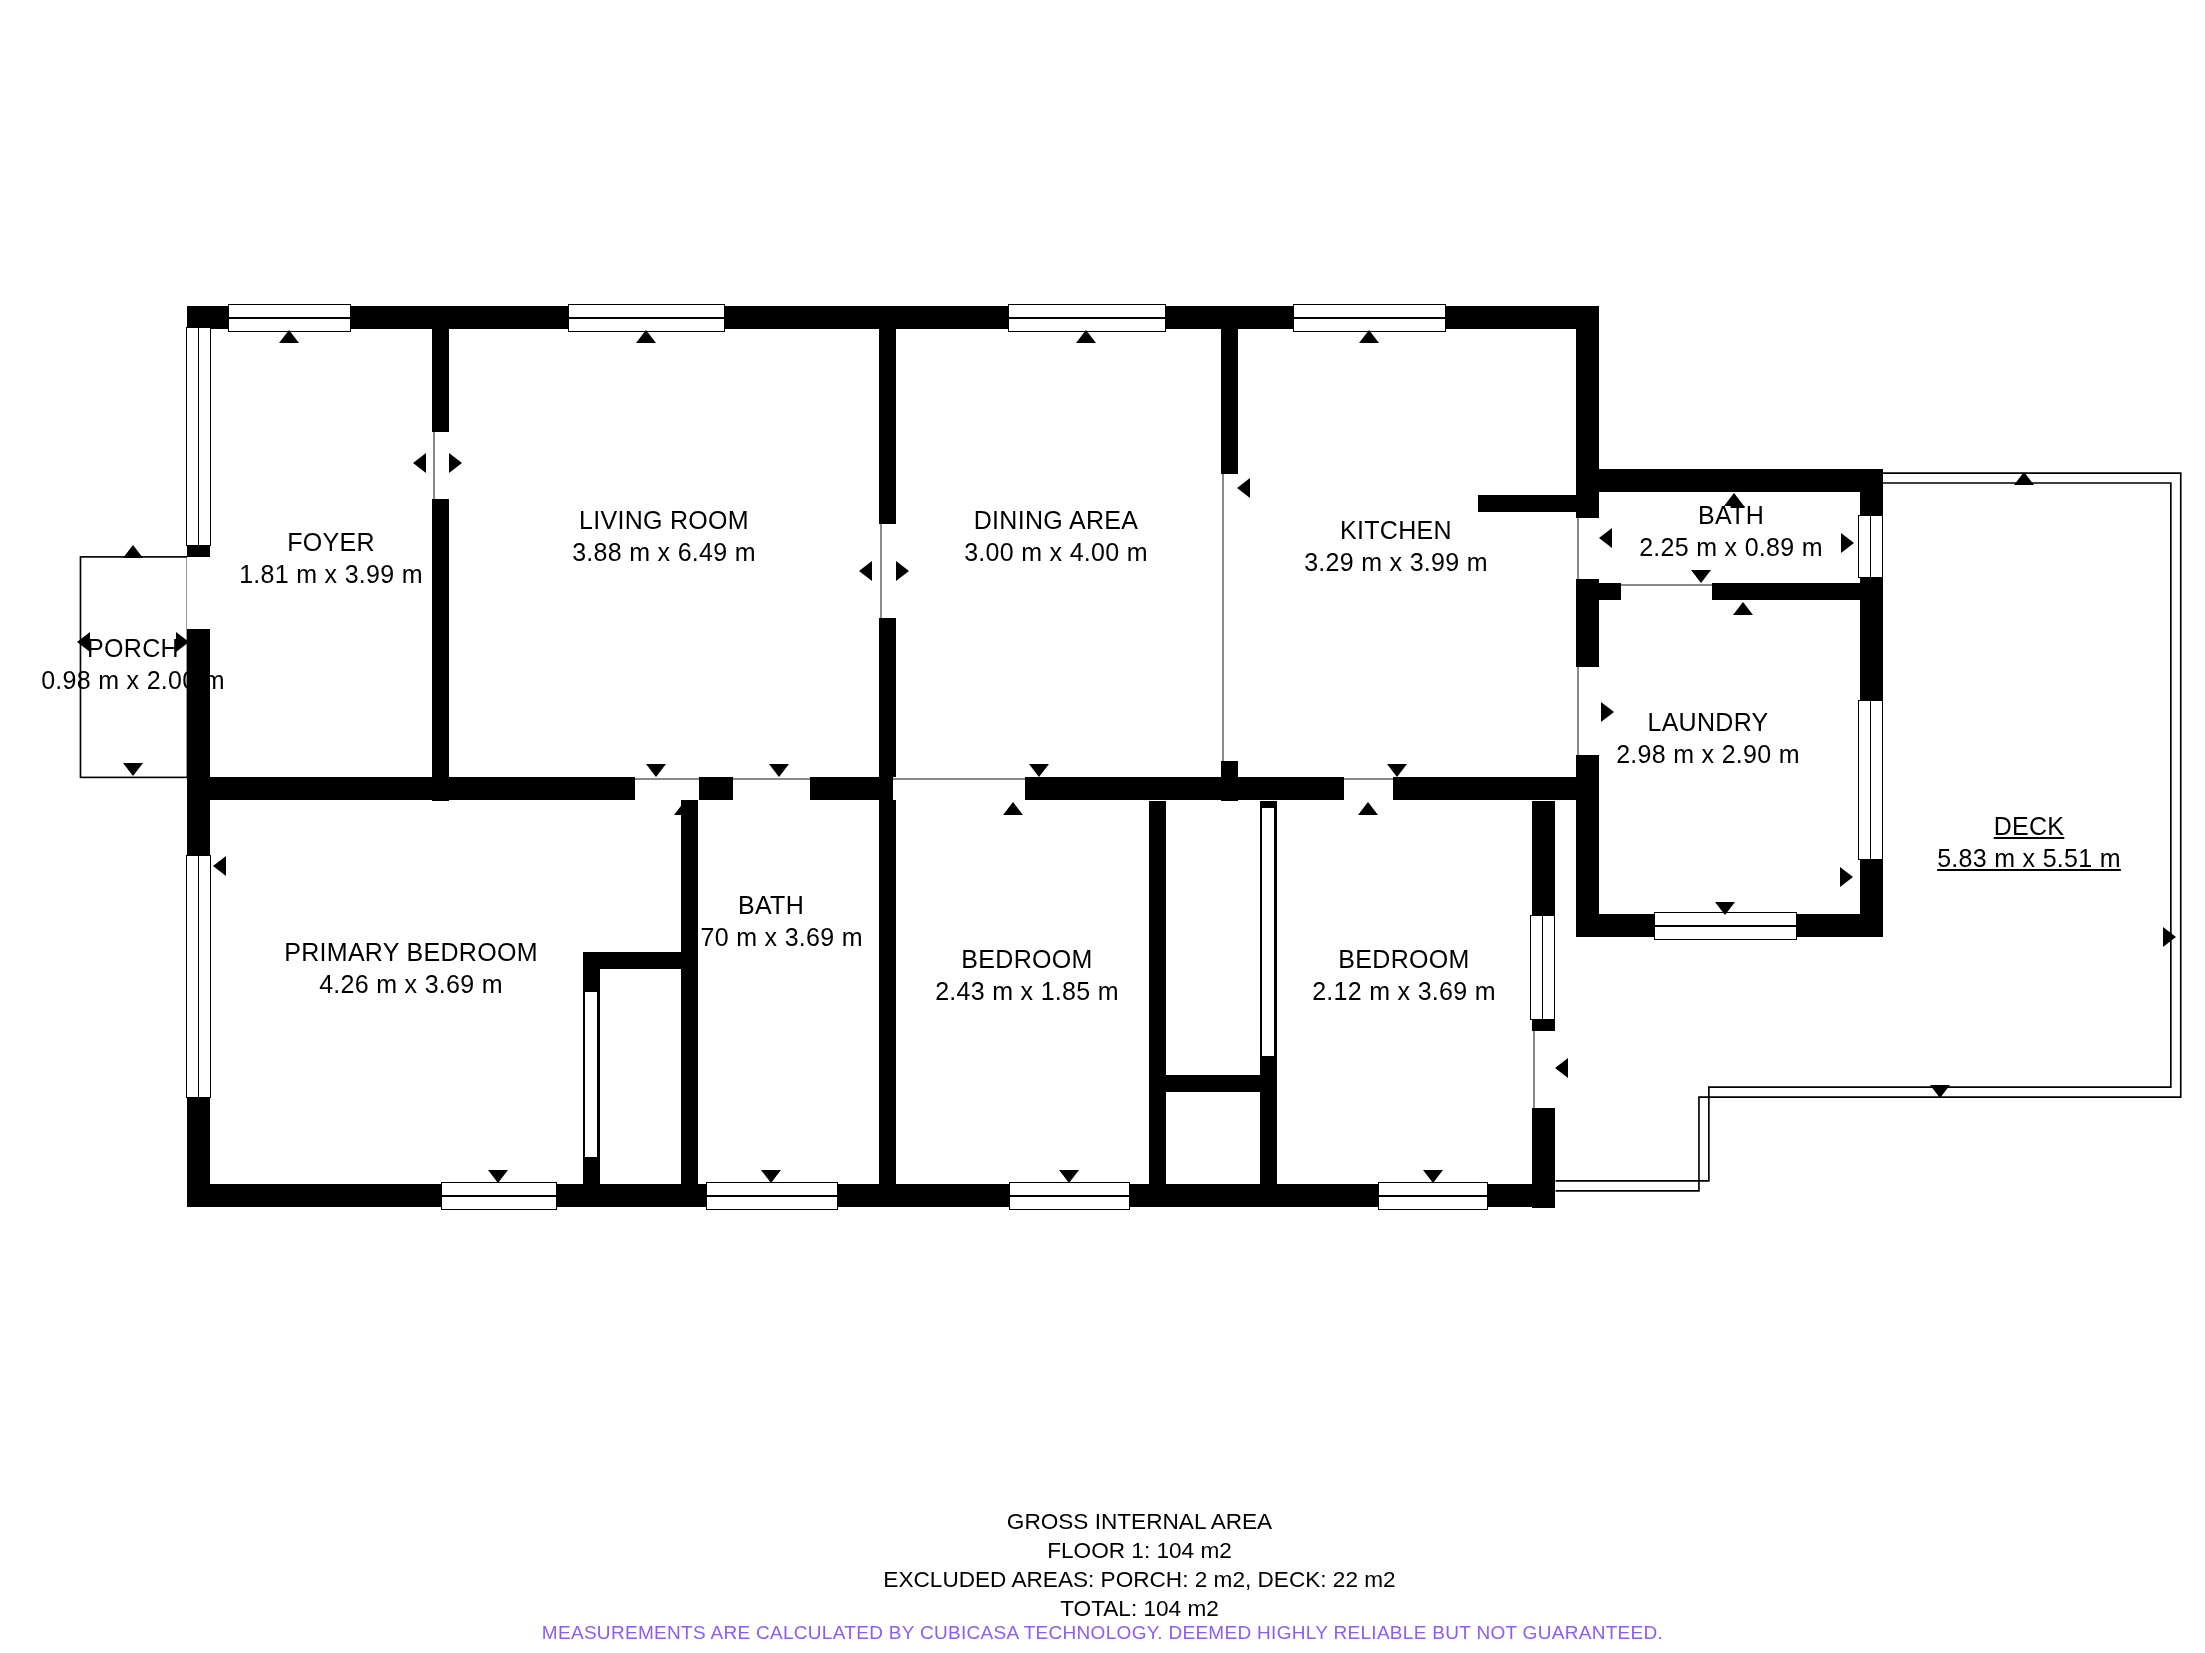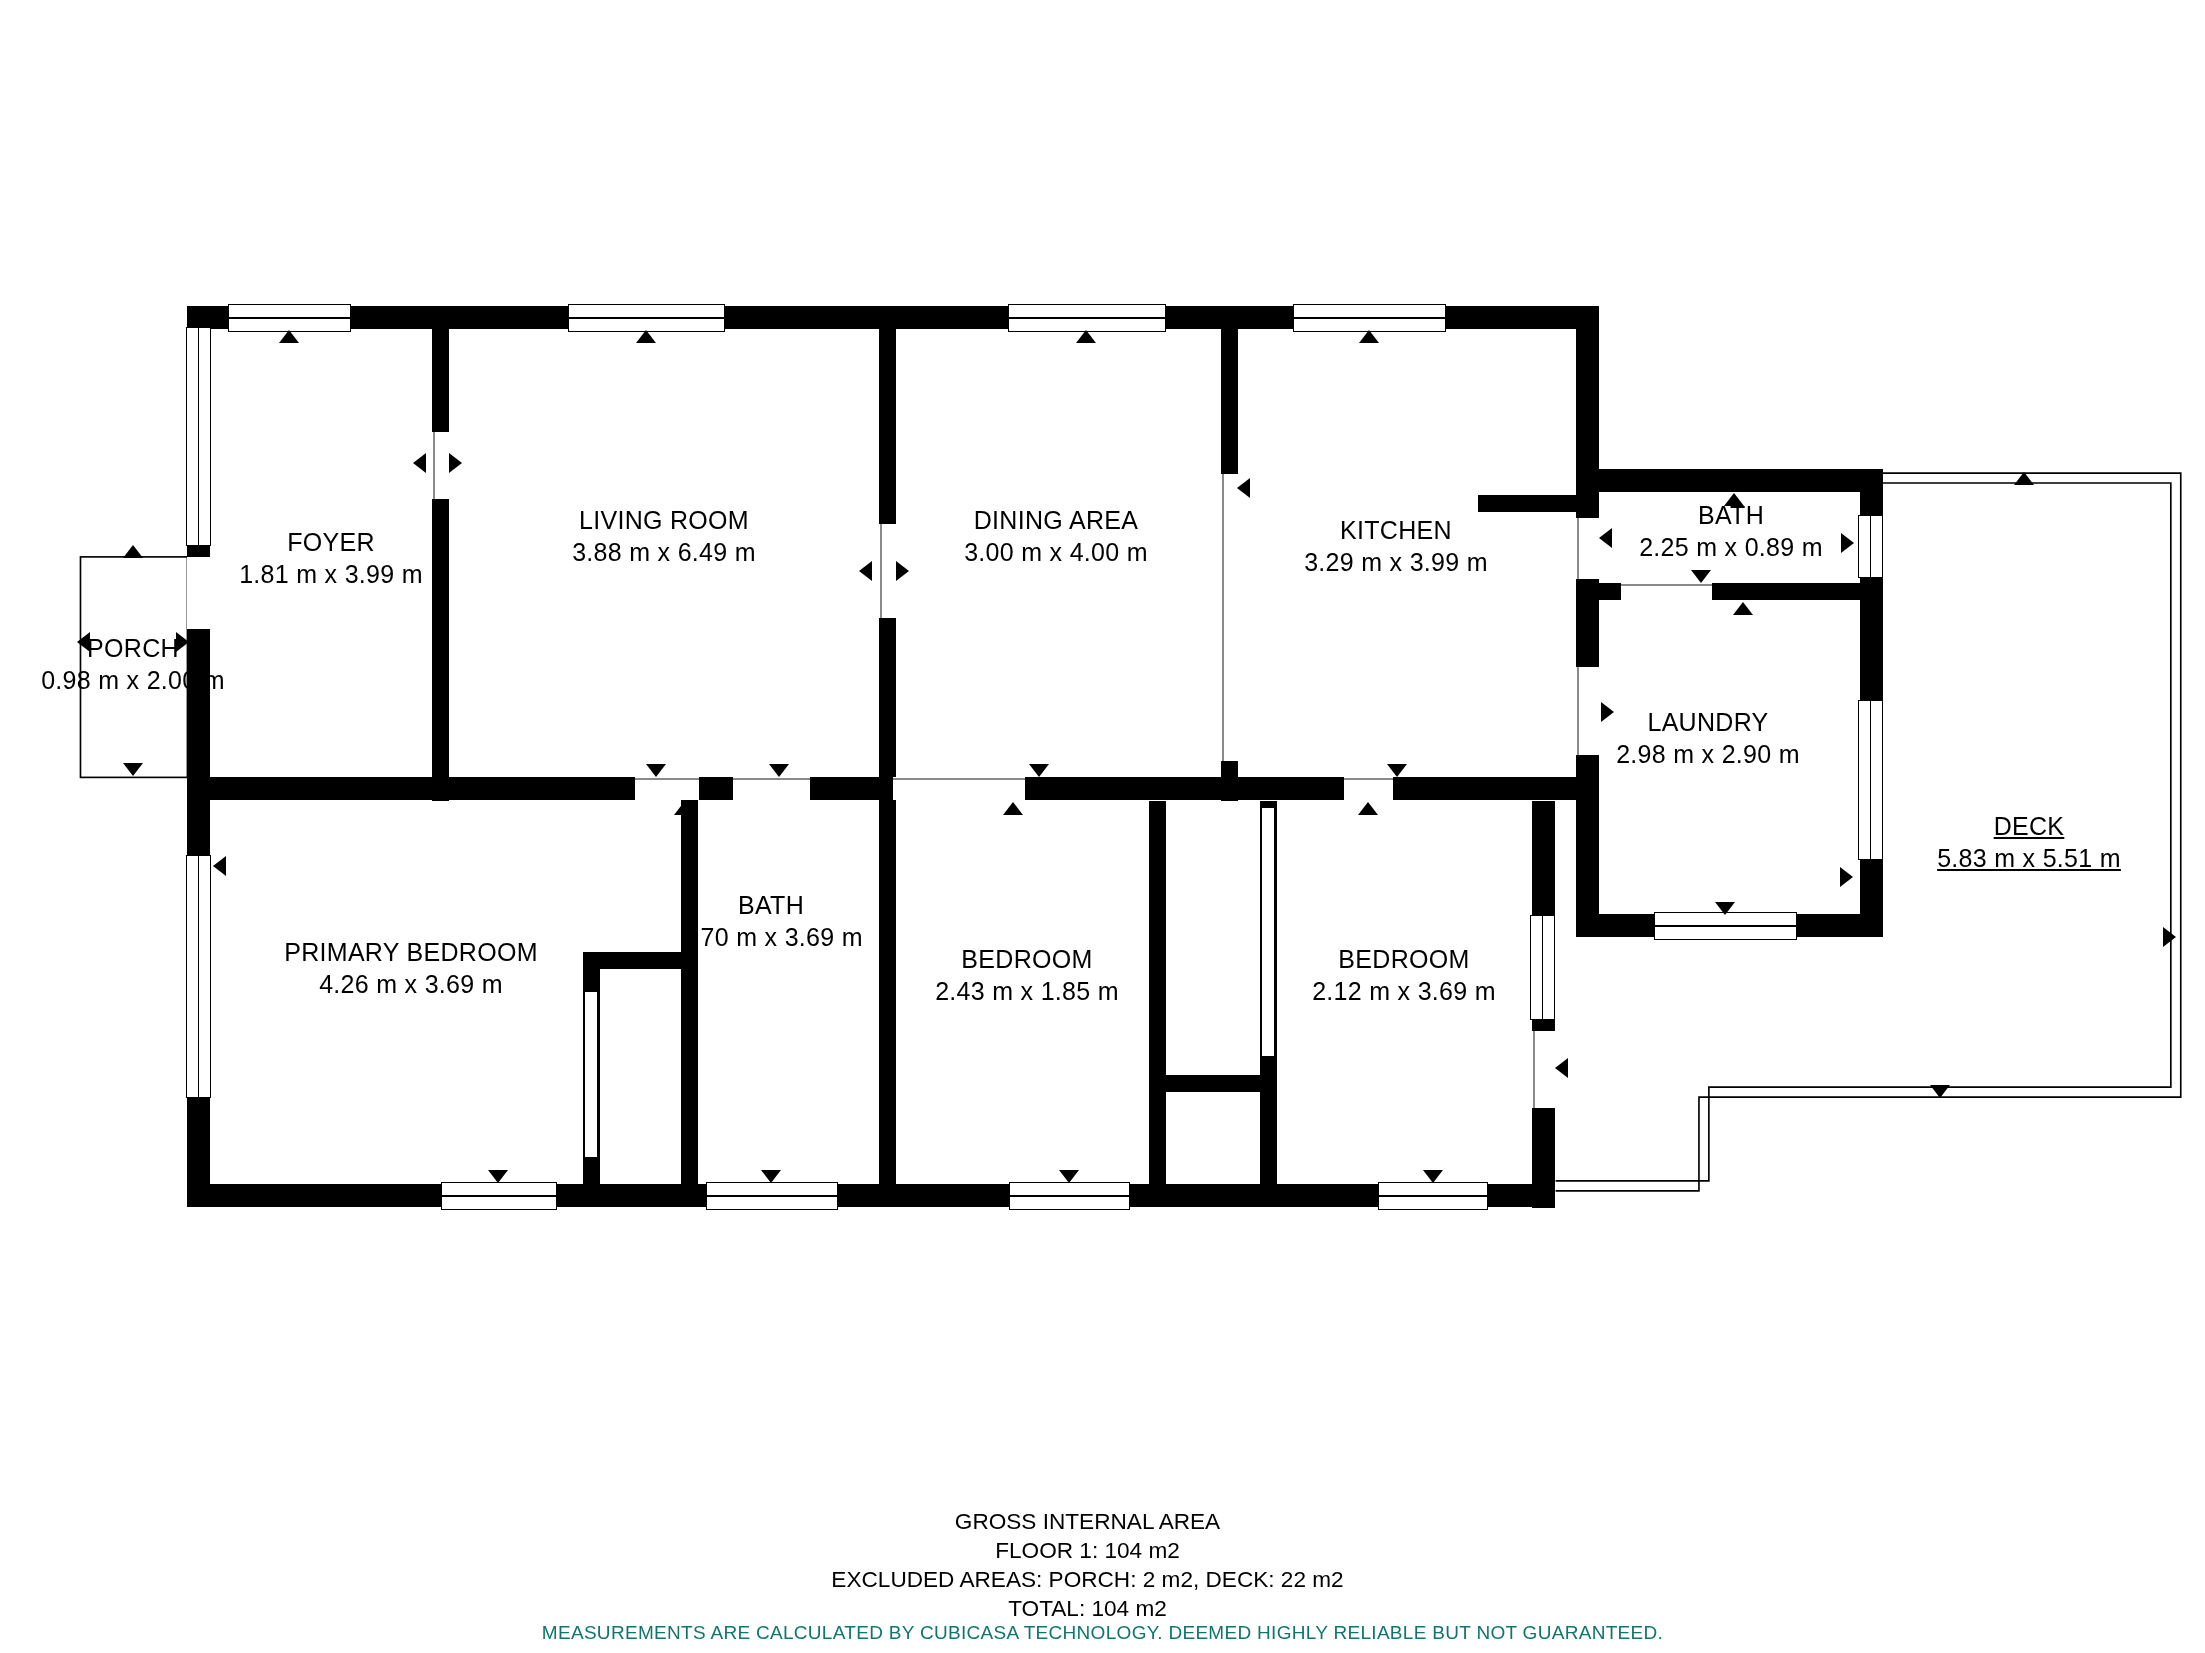--- a/index.html
+++ b/index.html
@@ -12,24 +12,24 @@
   .win.h::after{content:"";position:absolute;left:0;right:0;top:50%;height:1.7px;margin-top:-0.8px;background:#000;}
   .win.v::after{content:"";position:absolute;top:0;bottom:0;left:50%;width:1.7px;margin-left:-0.8px;background:#000;}
   .thr{position:absolute;background:#8a8a8a;z-index:4;}
   .arrow{position:absolute;width:0;height:0;z-index:4;}
   .arrow.up{border-left:10.5px solid transparent;border-right:10.5px solid transparent;border-bottom:13.2px solid #000;}
   .arrow.down{border-left:10.5px solid transparent;border-right:10.5px solid transparent;border-top:13.2px solid #000;}
   .arrow.left{border-top:10.5px solid transparent;border-bottom:10.5px solid transparent;border-right:13.2px solid #000;}
   .arrow.right{border-top:10.5px solid transparent;border-bottom:10.5px solid transparent;border-left:13.2px solid #000;}
   .room-label{position:absolute;transform:translate(-50%,-50%);text-align:center;z-index:5;
               font-size:25px;line-height:32px;color:#000;white-space:nowrap;letter-spacing:0.3px;}
-  .summary{position:absolute;left:536px;top:1507px;width:1103px;text-align:center;
+  .summary{position:absolute;left:588px;top:1507px;width:1103px;text-align:center;
            font-size:22.6px;line-height:29px;color:#000;z-index:5;}
   .disclaimer{position:absolute;left:386px;top:1622px;width:1433px;text-align:center;
-              font-size:19px;color:#0f766e;z-index:5;letter-spacing:0.3px;}
+              font-size:19px;color:#8b5cf6;z-index:5;letter-spacing:0.3px;}
   .logo{position:absolute;left:1836px;top:1534px;display:flex;align-items:center;z-index:5;color:#f6f0e3;}
   .logo-icon{width:82px;height:82px;border:3.9px dotted currentColor;border-radius:50%;position:relative;flex:0 0 auto;}
   .logo-icon::before{content:"";position:absolute;inset:8.8px;border:3.3px dotted currentColor;border-radius:50%;}
   .logo-icon::after{content:"";position:absolute;inset:22px;border:2.8px dotted currentColor;border-radius:50%;}
   .logo-text{font-size:60px;font-weight:bold;letter-spacing:1.1px;margin-left:14.3px;line-height:1;}
   .logo-tm{font-size:17.6px;font-weight:bold;vertical-align:29px;letter-spacing:0;}
 </style>
 </head>
 <body>
 

